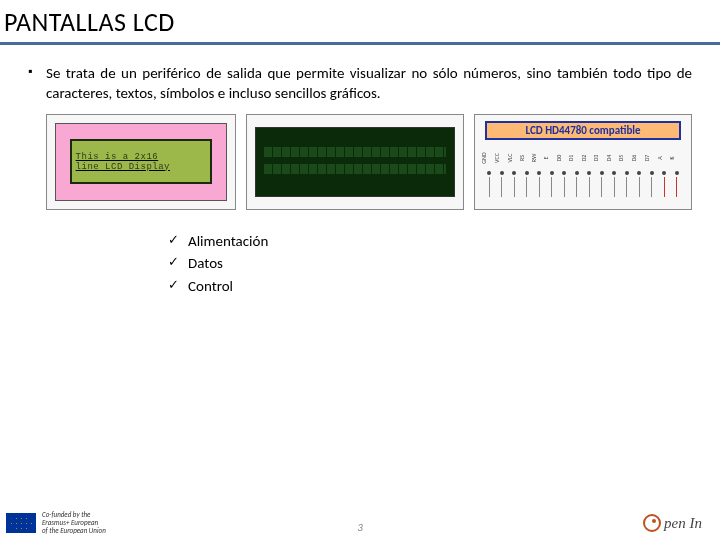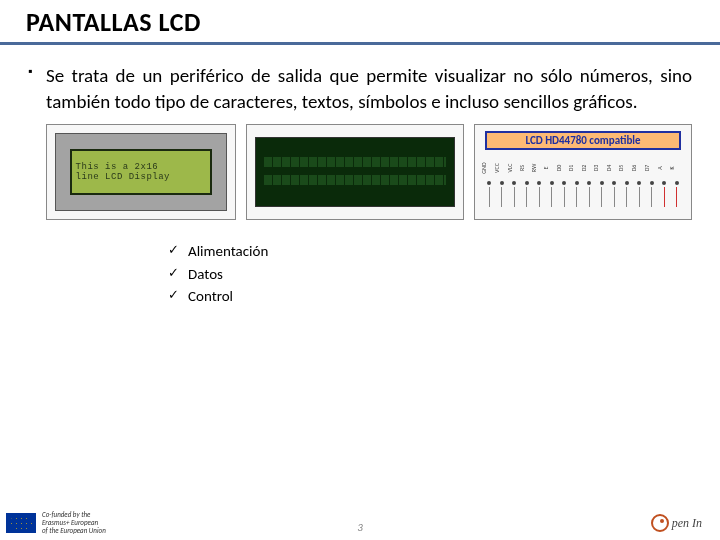--- a/index.html
+++ b/index.html
@@ -5,38 +5,38 @@
   * { box-sizing: border-box; margin: 0; padding: 0; }
   body {
     width: 720px; height: 540px;
     font-family: Calibri, Arial, sans-serif;
     background: #fff;
     position: relative;
     color: #000;
   }
   .title {
     font-size: 26px;
-    font-weight: 700;
-    padding: 6px 10px 4px 26px;
+    font-weight: 400;
+    padding: 6px 10px 4px 4px;
     letter-spacing: 0.5px;
   }
   .title-underline {
     height: 3px;
     background: #4a6a9a;
     margin: 0 0 18px 0;
   }
   .content {
     padding: 0 28px 0 28px;
   }
   ul.bullets { list-style: none; }
   ul.bullets > li {
     position: relative;
     padding-left: 18px;
     margin-bottom: 10px;
-    font-size: 19px;
+    font-size: 15px;
     line-height: 1.35;
     text-align: justify;
   }
   ul.bullets > li::before {
     content: "▪";
     position: absolute;
     left: 0; top: 0;
     font-size: 12px;
     color: #000;
   }
@@ -50,23 +50,23 @@
     height: 96px;
     background: #f7f7f7;
     position: relative;
   }
   .img1 { width: 190px; }
   .img2 { width: 218px; }
   .img3 { width: 218px; }
   
   .lcd-module {
     position: absolute; inset: 8px;
-    background: #a3a3a3;
+    background: #f9a8d4;
     border: 1px solid #555;
-    display: flex; align-items: center; justify-content: center;
+    display: flex; align-items: center; justify-content: center; text-decoration: underline;
   }
   .lcd-screen {
     width: 84%; height: 60%;
     background: #9db84a;
     border: 2px solid #1a2a0f;
     display: flex; flex-direction: column; justify-content: center;
     padding: 2px 4px;
   }
   .lcd-line {
     font-family: "Courier New", monospace;
@@ -164,21 +164,21 @@
   }
   .cofund {
     font-size: 7px; line-height: 1.1; color: #333;
   }
   .page-num {
     position: absolute; left: 50%; bottom: 6px;
     transform: translateX(-50%);
     font-size: 11px; color: #888;
   }
   .logo-right {
-    font-size: 12px; color: #444;
+    font-size: 15px; color: #444;
     font-family: Georgia, serif;
     display: flex; align-items: center; gap: 3px; padding-left: 20px;
   }
   .logo-right .circle {
     width: 18px; height: 18px; border: 2px solid #c05020; border-radius: 50%;
     display: inline-block; position: relative;
   }
   .logo-right .circle::after {
     content: ""; position: absolute; width: 4px; height: 4px; background: #c05020;
     border-radius: 50%; top: 3px; left: 7px;

